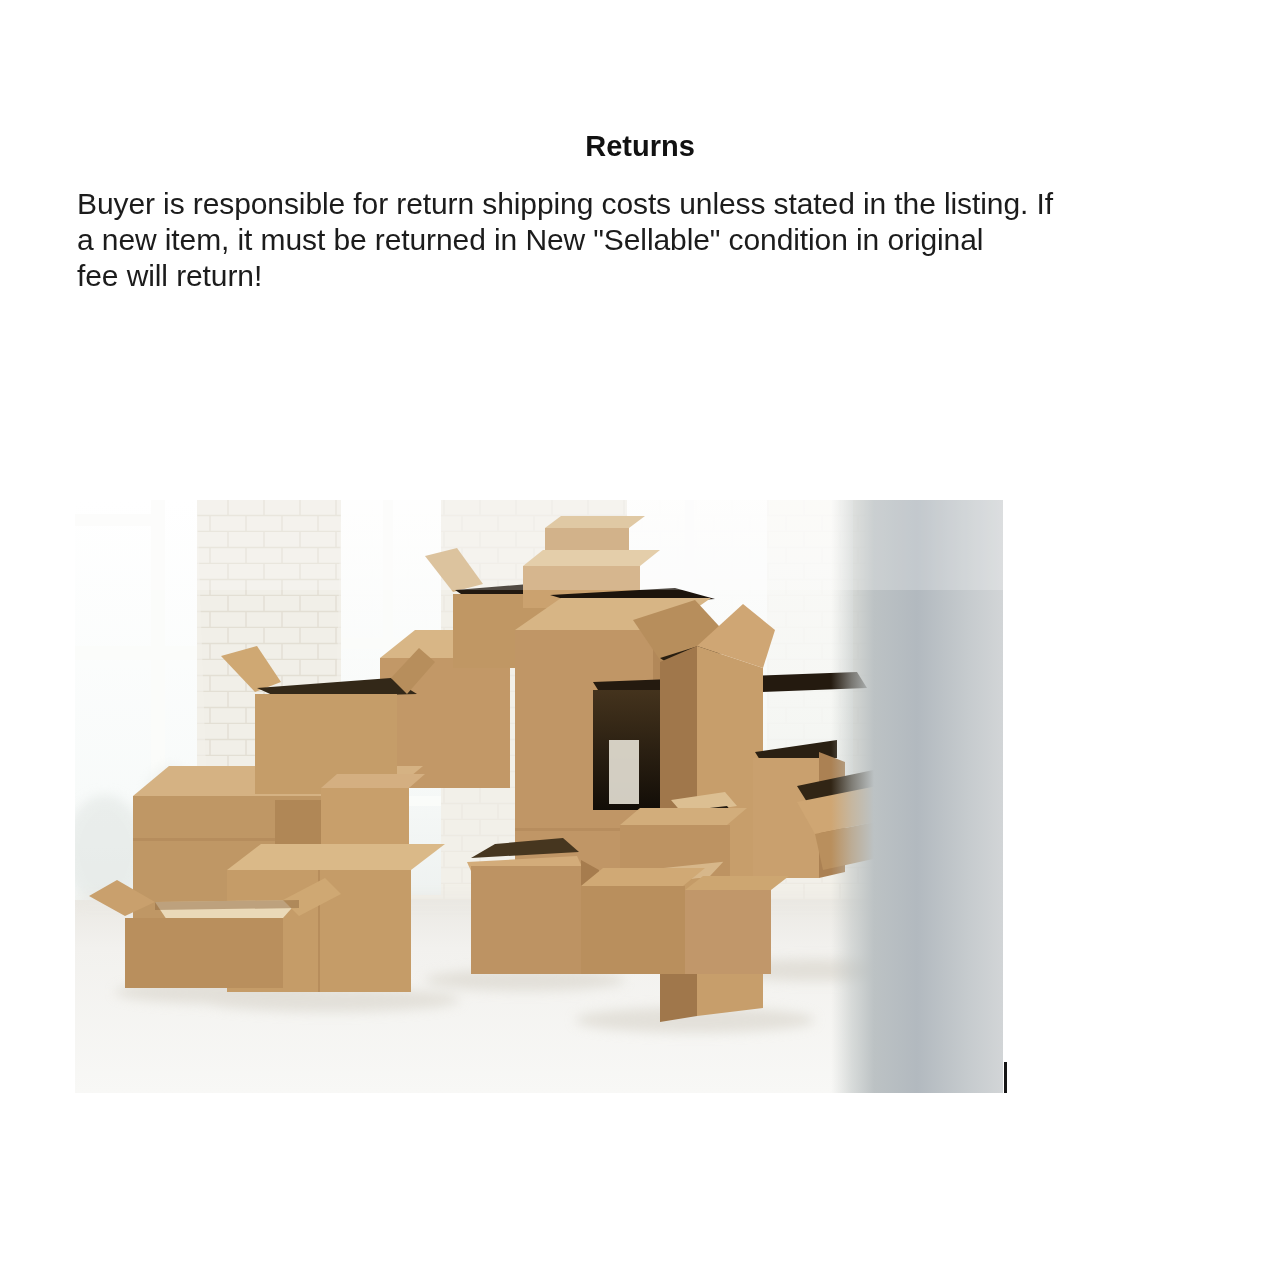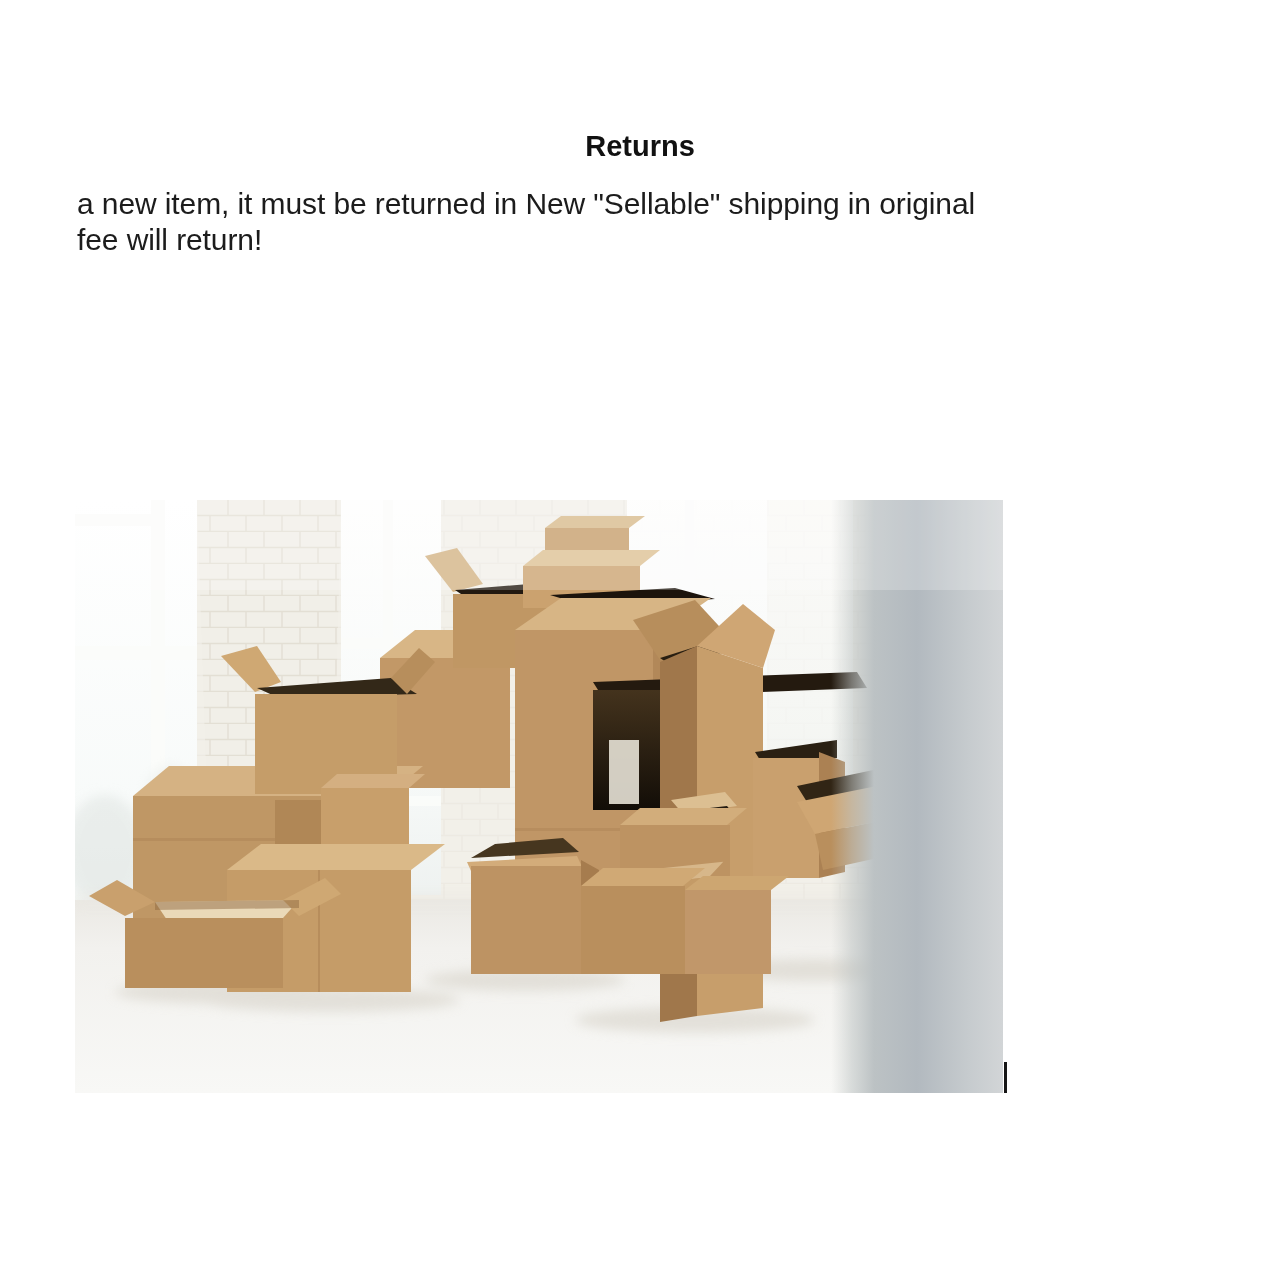--- a/index.html
+++ b/index.html
@@ -26,21 +26,22 @@
   }
 </style>
 </head>
 <body>
 
 <div class="page">
 
   <h1 class="title">Returns</h1>
 
   <div class="bodytext">
-    <div class="line">a new item, it must be returned in New "Sellable" shipping in original</div>
+    <div class="line">Buyer is responsible for return shipping costs unless stated in the listing. If</div>
+    <div class="line">a new item, it must be returned in New "Sellable" condition in original</div>
     <div class="line">fee will return!</div>
   </div>
 
   <figure class="photo" aria-label="Piles of empty brown cardboard moving boxes, some open with raised flaps, stacked on a white floor in a bright room with whitewashed brick walls, large white-framed windows and a blurred gray column on the right">
     <svg width="928" height="593" viewBox="0 0 928 593" xmlns="http://www.w3.org/2000/svg">
       <defs>
         <linearGradient id="gWin" x1="0" y1="0" x2="0" y2="1">
           <stop offset="0" stop-color="#ffffff"></stop>
           <stop offset="0.7" stop-color="#f7faf9"></stop>
           <stop offset="1" stop-color="#eef2f1"></stop>

